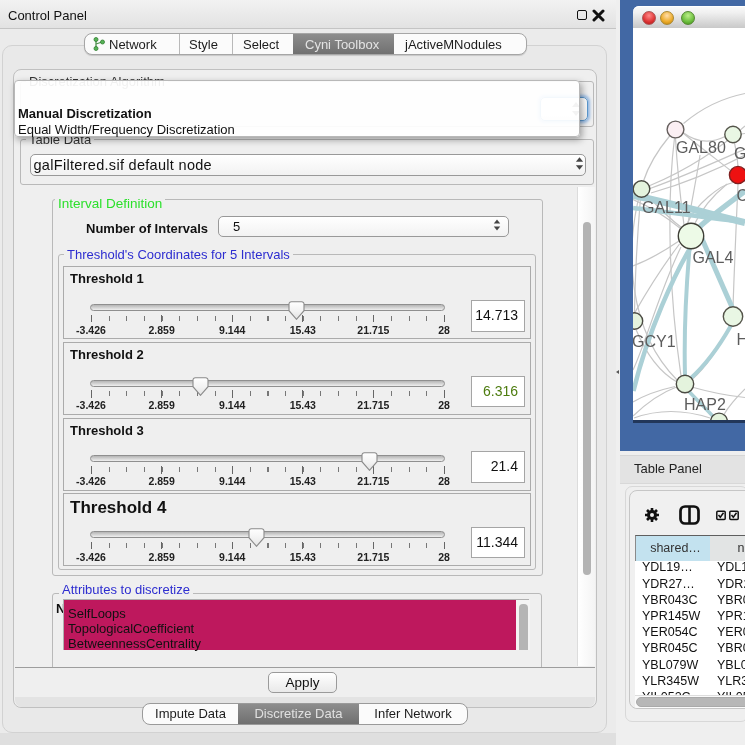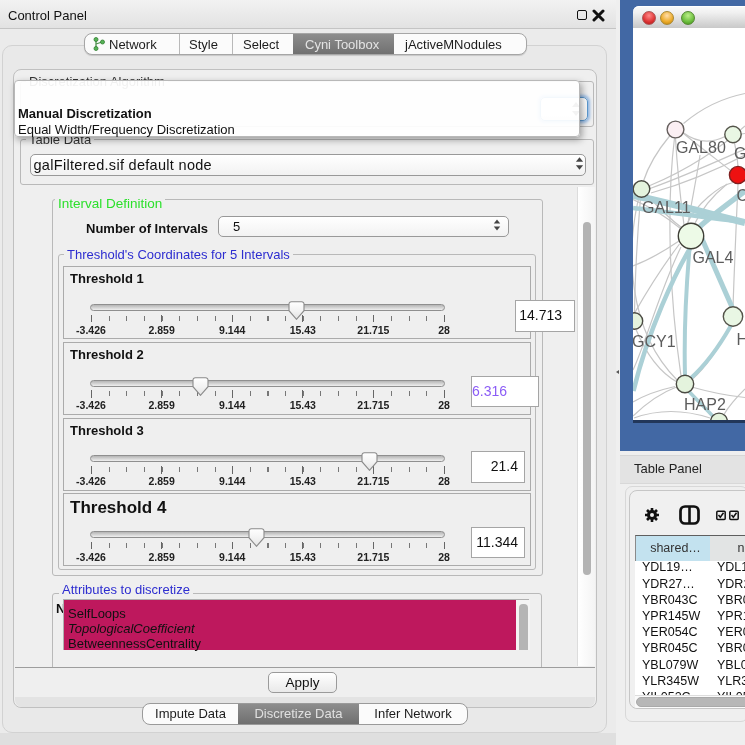--- a/index.html
+++ b/index.html
@@ -83,21 +83,21 @@
   <div class="abs" style="left:216.7px;top:128.8px;width:1px;height:7.5px;background:#666;"></div>
   <div class="abs" style="left:287.3px;top:128.8px;width:1px;height:7.5px;background:#666;"></div>
   <div class="abs" style="left:357.9px;top:128.8px;width:1px;height:7.5px;background:#666;"></div>
   <div class="abs" style="left:428.5px;top:128.8px;width:1px;height:7.5px;background:#666;"></div>
   <div class="abs" style="left:46.0px;top:137.8px;width:60px;text-align:center;font-size:10.5px;font-weight:bold;color:#222;">-3.426</div>
   <div class="abs" style="left:116.6px;top:137.8px;width:60px;text-align:center;font-size:10.5px;font-weight:bold;color:#222;">2.859</div>
   <div class="abs" style="left:187.2px;top:137.8px;width:60px;text-align:center;font-size:10.5px;font-weight:bold;color:#222;">9.144</div>
   <div class="abs" style="left:257.8px;top:137.8px;width:60px;text-align:center;font-size:10.5px;font-weight:bold;color:#222;">15.43</div>
   <div class="abs" style="left:328.4px;top:137.8px;width:60px;text-align:center;font-size:10.5px;font-weight:bold;color:#222;">21.715</div>
   <div class="abs" style="left:399.0px;top:137.8px;width:60px;text-align:center;font-size:10.5px;font-weight:bold;color:#222;">28</div>
-  <div class="abs" style="left:456px;top:114.1px;width:46px;height:29.5px;background:#fff;border:1.5px solid #a5a5a5;font-size:14px;color:#111;text-align:right;line-height:29.5px;padding-right:12px;margin-left:44px;">14.713</div>
+  <div class="abs" style="left:456px;top:114.1px;width:46px;height:29.5px;background:#fff;border:1.5px solid #a5a5a5;font-size:14px;color:#111;text-align:right;line-height:29.5px;padding-right:6px;">14.713</div>
   <svg class="abs" style="left:272.5px;top:115.1px;" width="17" height="19" viewBox="0 0 17 19">
 <defs>
         <linearGradient id="gt0" x1="0" y1="0" x2="0" y2="1">
           <stop offset="0" stop-color="#ffffff"></stop>
           <stop offset=".55" stop-color="#f2f2f2"></stop>
           <stop offset="1" stop-color="#e2e2e2"></stop>
         </linearGradient>
       </defs>
 <path d="M3.4,0.7 h10.2 a2.4,2.4 0 0 1 2.4,2.4 v6.6 L8.5,18.3 L1,9.7 v-6.6 a2.4,2.4 0 0 1 2.4,-2.4 z" fill="url(#gt0)" stroke="#8a8a8a" stroke-width="1.1"></path>
 </svg>
@@ -110,21 +110,21 @@
   <div class="abs" style="left:216.7px;top:204.4px;width:1px;height:7.5px;background:#666;"></div>
   <div class="abs" style="left:287.3px;top:204.4px;width:1px;height:7.5px;background:#666;"></div>
   <div class="abs" style="left:357.9px;top:204.4px;width:1px;height:7.5px;background:#666;"></div>
   <div class="abs" style="left:428.5px;top:204.4px;width:1px;height:7.5px;background:#666;"></div>
   <div class="abs" style="left:46.0px;top:213.4px;width:60px;text-align:center;font-size:10.5px;font-weight:bold;color:#222;">-3.426</div>
   <div class="abs" style="left:116.6px;top:213.4px;width:60px;text-align:center;font-size:10.5px;font-weight:bold;color:#222;">2.859</div>
   <div class="abs" style="left:187.2px;top:213.4px;width:60px;text-align:center;font-size:10.5px;font-weight:bold;color:#222;">9.144</div>
   <div class="abs" style="left:257.8px;top:213.4px;width:60px;text-align:center;font-size:10.5px;font-weight:bold;color:#222;">15.43</div>
   <div class="abs" style="left:328.4px;top:213.4px;width:60px;text-align:center;font-size:10.5px;font-weight:bold;color:#222;">21.715</div>
   <div class="abs" style="left:399.0px;top:213.4px;width:60px;text-align:center;font-size:10.5px;font-weight:bold;color:#222;">28</div>
-  <div class="abs" style="left:456px;top:189.7px;width:46px;height:29.5px;background:#fff;border:1.5px solid #a5a5a5;font-size:14px;color:#8b5cf6;line-height:29.5px;padding-right:20px;">6.316</div>
+  <div class="abs" style="left:456px;top:189.7px;width:46px;height:29.5px;background:#fff;border:1.5px solid #a5a5a5;font-size:14px;color:#4d7c0f;text-align:right;line-height:29.5px;padding-right:6px;">6.316</div>
   <svg class="abs" style="left:176.9px;top:190.7px;" width="17" height="19" viewBox="0 0 17 19">
 <defs>
         <linearGradient id="gt1" x1="0" y1="0" x2="0" y2="1">
           <stop offset="0" stop-color="#ffffff"></stop>
           <stop offset=".55" stop-color="#f2f2f2"></stop>
           <stop offset="1" stop-color="#e2e2e2"></stop>
         </linearGradient>
       </defs>
 <path d="M3.4,0.7 h10.2 a2.4,2.4 0 0 1 2.4,2.4 v6.6 L8.5,18.3 L1,9.7 v-6.6 a2.4,2.4 0 0 1 2.4,-2.4 z" fill="url(#gt1)" stroke="#8a8a8a" stroke-width="1.1"></path>
 </svg>
@@ -183,21 +183,21 @@
 <path d="M3.4,0.7 h10.2 a2.4,2.4 0 0 1 2.4,2.4 v6.6 L8.5,18.3 L1,9.7 v-6.6 a2.4,2.4 0 0 1 2.4,-2.4 z" fill="url(#gt3)" stroke="#8a8a8a" stroke-width="1.1"></path>
 </svg>
 
   <div class="abs" style="left:37px;top:406.5px;width:488px;height:75px;border:1px solid #b9b9b9;border-radius:3px;"></div>
   <div class="abs" style="left:44px;top:395.5px;background:#efefef;padding:0 3px;font-size:13px;color:#2d2dd0;">Attributes to discretize</div>
   <div class="abs" style="left:41px;top:414.5px;font-size:13px;font-weight:bold;color:#111;">Numerical Attributes</div>
   <div class="abs" style="left:48px;top:413px;width:464px;height:50px;background:#be185d;border:1px solid #b0b0b0;border-bottom:none;">
     <div class="abs" style="left:452px;top:0;width:14px;height:50px;background:#f4f4f4;"></div>
     <div class="abs" style="left:455px;top:4px;width:8.5px;height:46px;background:#b5b5b5;border-radius:4px 4px 0 0;"></div>
     <div class="abs" style="left:4px;top:5.5px;font-size:13px;color:#111;">SelfLoops</div>
-    <div class="abs" style="left:4px;top:20.5px;font-size:13px;color:#111;font-style:italic;">TopologicalCoefficient</div>
+    <div class="abs" style="left:4px;top:20.5px;font-size:13px;color:#111;">TopologicalCoefficient</div>
     <div class="abs" style="left:4px;top:35.5px;font-size:13px;color:#111;">BetweennessCentrality</div>
   </div>
 </div>
 
 <div class="abs" style="left:577px;top:187px;width:17px;height:479px;background:linear-gradient(90deg,#ffffff,#f4f4f4);border-left:1px solid #dcdcdc;"></div>
 <div class="abs" style="left:582.5px;top:222px;width:8px;height:353px;background:#b3b3b3;border-radius:5px;"></div>
 
 <div class="abs" style="left:268px;top:672px;width:67px;height:19px;background:linear-gradient(#ffffff,#e9e9e9);border:1px solid #9a9a9a;border-radius:5px;text-align:center;font-size:13.5px;color:#111;line-height:19px;">Apply</div>
 
 <div class="abs" id="bottabs" style="left:142px;top:703px;width:324px;height:20px;background:#fbfbfb;border:1px solid #9a9a9a;border-radius:8px;overflow:hidden;font-size:13px;color:#1c1c1c;">

